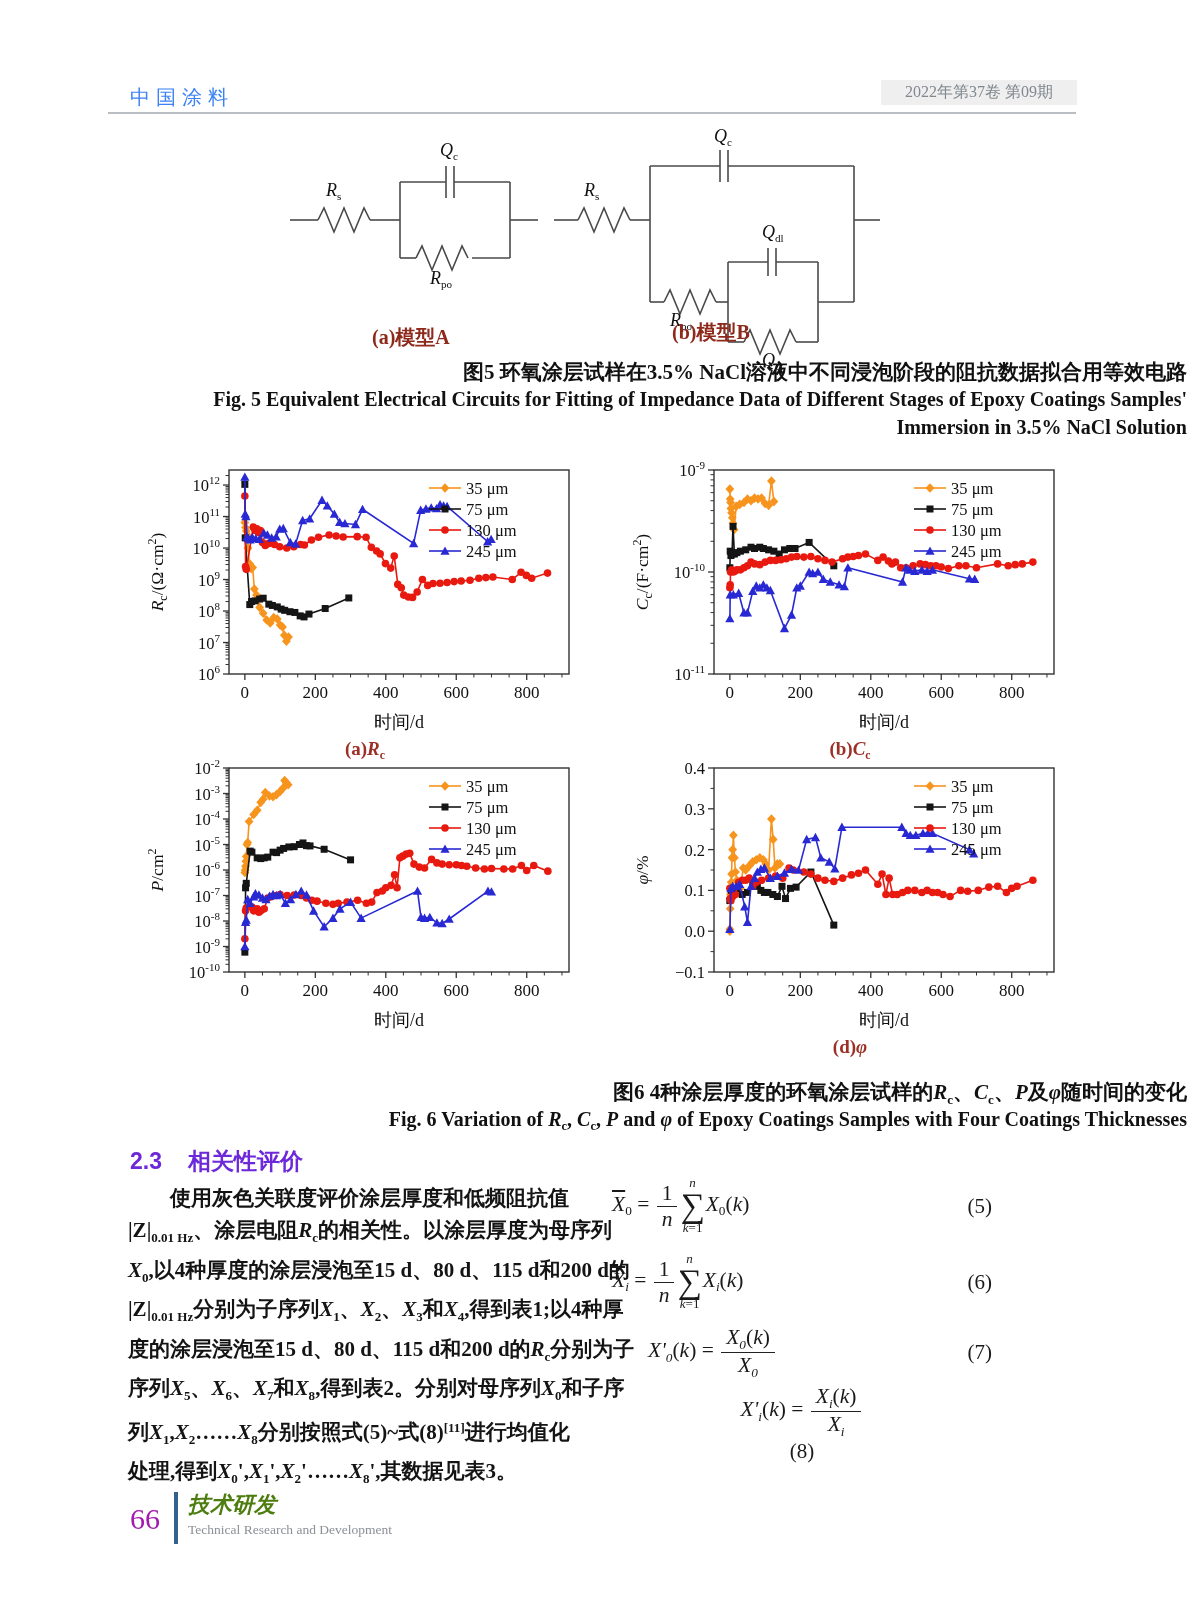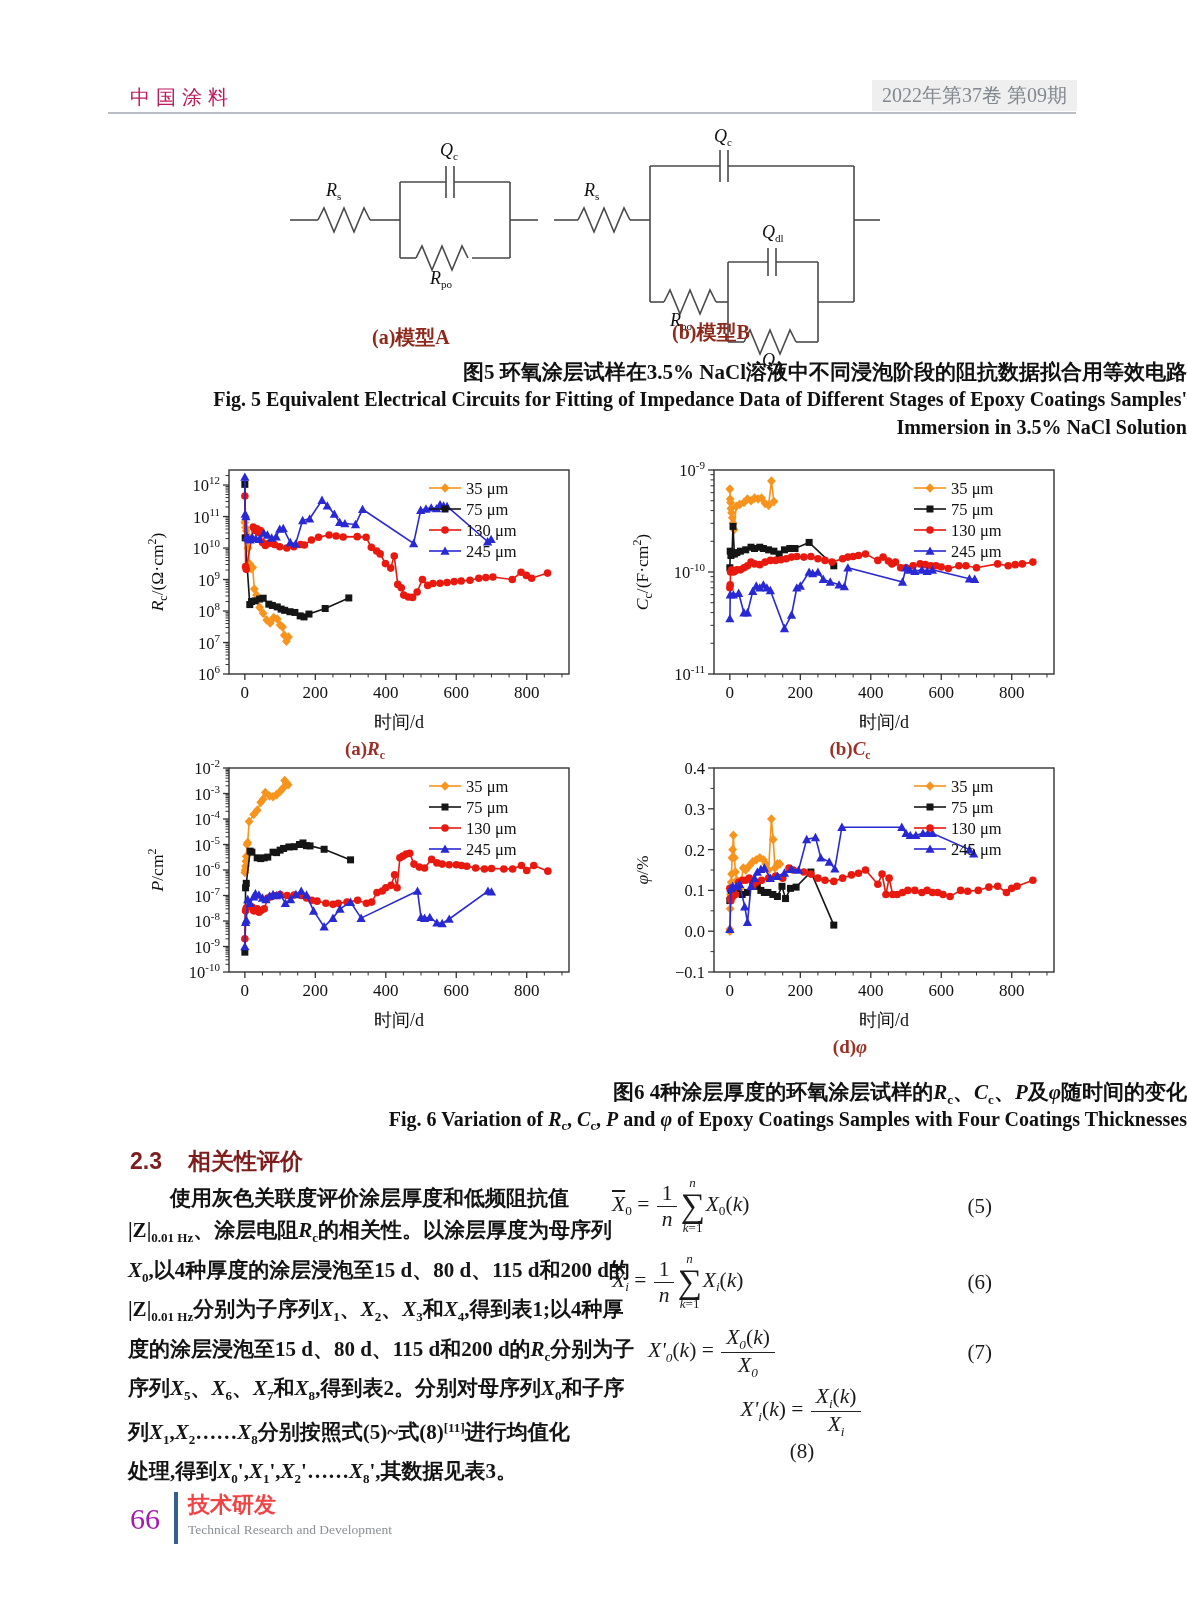--- a/index.html
+++ b/index.html
@@ -1,38 +1,38 @@
 <!DOCTYPE html>
 <html><head>
 <meta charset="utf-8">
 <style>
   html,body{margin:0;padding:0;background:#fff;}
   body{width:1187px;height:1600px;position:relative;font-family:"Liberation Serif",serif;color:#1a1a1a;overflow:hidden;}
   .abs{position:absolute;}
   
-  .hdr-left{left:130px;top:84px;font-size:20px;color:#be185d;letter-spacing:6px;}
-  .hdr-right{right:110px;top:80px;font-size:20px;color:#82888f;background:#efefef;padding:2px 10px;}
+  .hdr-left{left:130px;top:84px;font-size:20px;color:#3b82f6;letter-spacing:6px;}
+  .hdr-right{right:110px;top:80px;font-size:16px;color:#82888f;background:#efefef;padding:2px 24px;}
   .hdr-rule{left:108px;top:112px;width:968px;height:0;border-top:2px solid #b9bec4;}
   
   .circuit{position:absolute;}
   .circuit svg{display:block;}
   .clabel{position:absolute;font-size:18px;color:#111;}
   .ccap{position:absolute;font-size:20px;font-weight:bold;color:#8e2a1c;}
   
   .figcap{position:absolute;left:0;width:1187px;text-align:right;font-weight:bold;color:#111;}
   .fig5-cn{top:358px;font-size:21px;}
   .fig5-en1{top:388px;font-size:20px;}
   .fig5-en2{top:416px;font-size:20px;}
   .fig6-cn{top:1078px;font-size:21px;}
   .fig6-en{top:1108px;font-size:20px;}
   
   .chart-cell{position:absolute;width:440px;}
   .chart-caption{text-align:center;font-size:19px;font-weight:bold;color:#9c3026;margin-top:0px;}
   
-  .sec-head{left:130px;top:1146px;font-family:"Liberation Sans",sans-serif;font-weight:bold;font-size:23px;color:#7f1d1d;}
+  .sec-head{left:130px;top:1146px;font-family:"Liberation Sans",sans-serif;font-weight:bold;font-size:23px;color:#6d28d9;}
   .sec-head .num{margin-right:26px;}
   
   .para{left:128px;top:1182px;width:478px;font-size:21px;line-height:32px;text-align:justify;color:#141414;font-weight:bold;}
   .para .line{white-space:nowrap;}
   .para .indent{text-indent:42px;}
   
   .eqs{left:612px;top:1168px;width:380px;}
   .eq-row{display:flex;justify-content:space-between;align-items:center;}
   .eq-body{font-size:21.5px;}
   .eq-num{font-size:21px;}
@@ -48,21 +48,21 @@
   .frac{display:inline-flex;flex-direction:column;text-align:center;vertical-align:middle;line-height:1.15;margin:0 2px;}
   .frac .fnum{border-bottom:1.6px solid #222;padding:0 5px;}
   .frac .fden{padding:0 5px;}
   .sum{display:inline-flex;flex-direction:column;align-items:center;vertical-align:middle;line-height:1;margin:0 1px;}
   .sum .lim{font-size:13px;line-height:1.1;}
   .sum .sigma{font-size:34px;line-height:0.9;}
   
   .foot{left:130px;top:1492px;display:flex;align-items:flex-start;}
   .foot .pno{font-size:30px;color:#a21caf;margin-top:10px;}
   .foot .bar{width:4px;height:52px;background:#33608f;margin:0 10px 0 14px;}
-  .foot .cn{font-family:"Liberation Sans",sans-serif;font-weight:bold;font-size:22px;color:#ef4444;line-height:1.2;}
+  .foot .cn{font-family:"Liberation Sans",sans-serif;font-weight:bold;font-size:22px;color:#4d7c0f;line-height:1.2;font-style:italic;}
   .foot .en{font-size:13.5px;color:#8b9097;margin-top:4px;}
 </style>
 </head>
 <body>
 
 <div class="abs hdr-left">中国涂料</div>
 <div class="abs hdr-right">2022年第37卷   第09期</div>
 <div class="abs hdr-rule"></div>
 
 <div class="circuit" style="left:288px;top:142px;width:252px;height:175px;">

